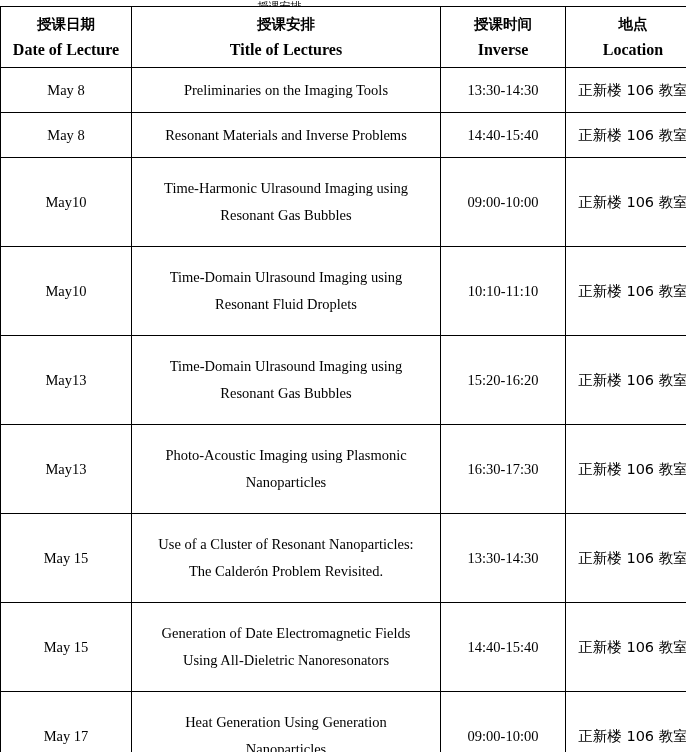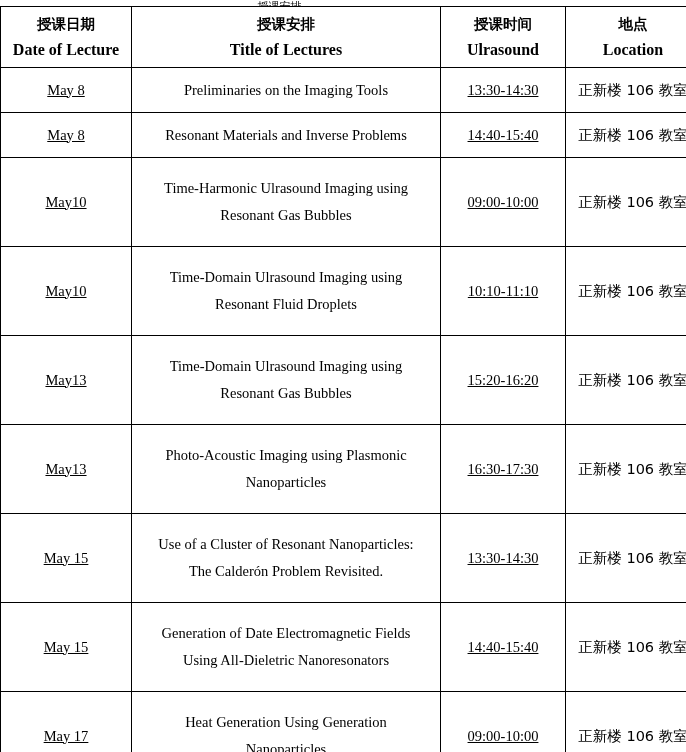--- a/index.html
+++ b/index.html
@@ -55,21 +55,20 @@
   }
   .hdr-line2 {
     display: block;
     font-family: "Liberation Serif", serif;
     font-size: 16px;
     line-height: 26px;
   }
   td.col-date, td.col-time {
     font-family: "Liberation Serif", serif;
     font-size: 14.5px;
-    text-decoration: underline;
   }
   td.col-title {
     font-family: "Liberation Serif", serif;
     font-size: 15px;
     line-height: 27px;
   }
   td.col-loc {
     font-family: "DejaVu Sans", sans-serif;
     font-size: 14px;
   }
@@ -92,21 +91,21 @@
         <th class="col-date">
           <span class="hdr-line1">授课日期</span>
           <span class="hdr-line2">Date of Lecture</span>
         </th>
         <th class="col-title">
           <span class="hdr-line1">授课安排</span>
           <span class="hdr-line2">Title of Lectures</span>
         </th>
         <th class="col-time">
           <span class="hdr-line1">授课时间</span>
-          <span class="hdr-line2">Ulrasound</span>
+          <span class="hdr-line2">Inverse</span>
         </th>
         <th class="col-loc">
           <span class="hdr-line1">地点</span>
           <span class="hdr-line2">Location</span>
         </th>
       </tr>
     </thead>
     <tbody id="schedule-body">
         <tr class="row-1l">
           <td class="col-date">May 8</td>

